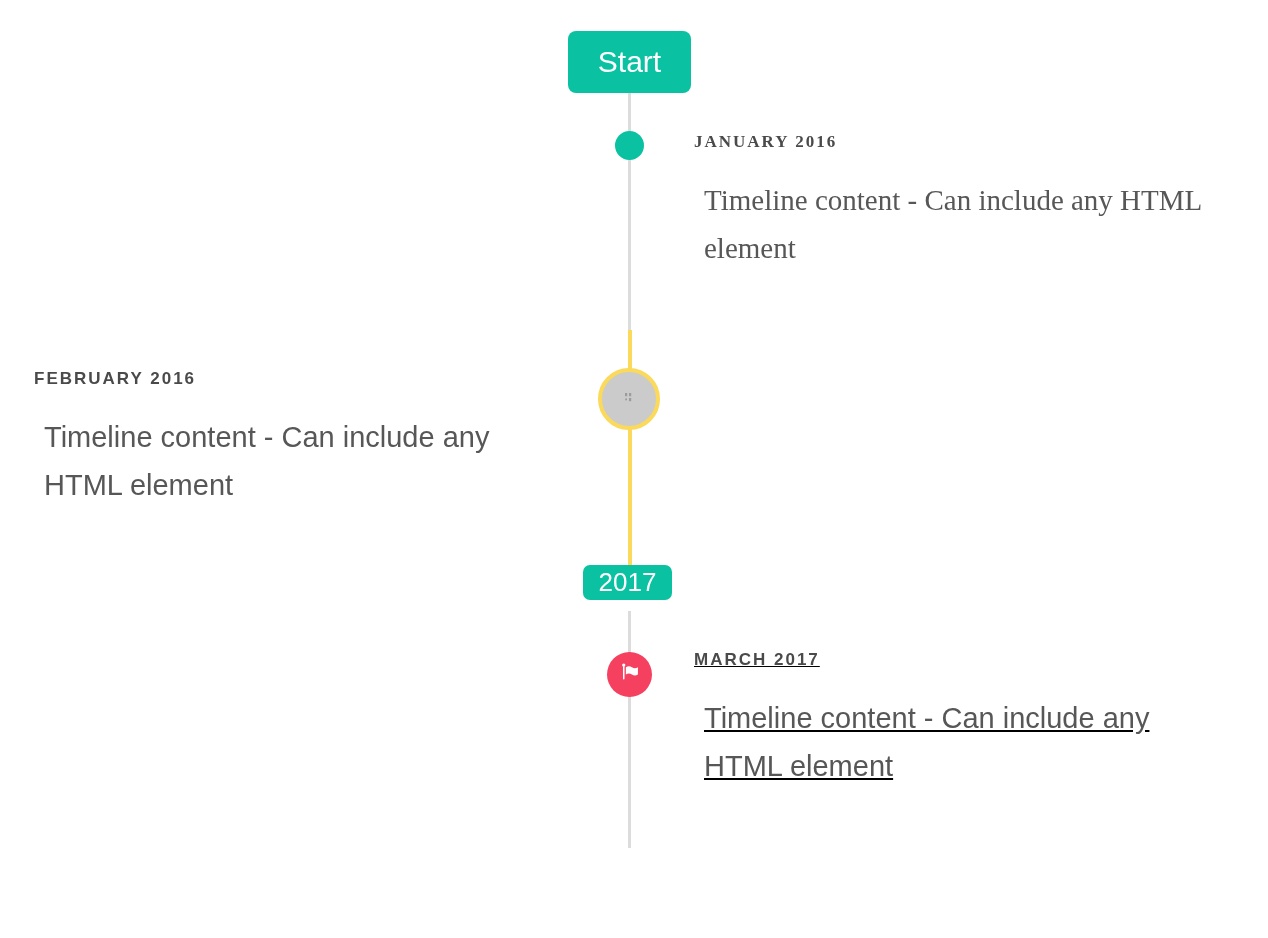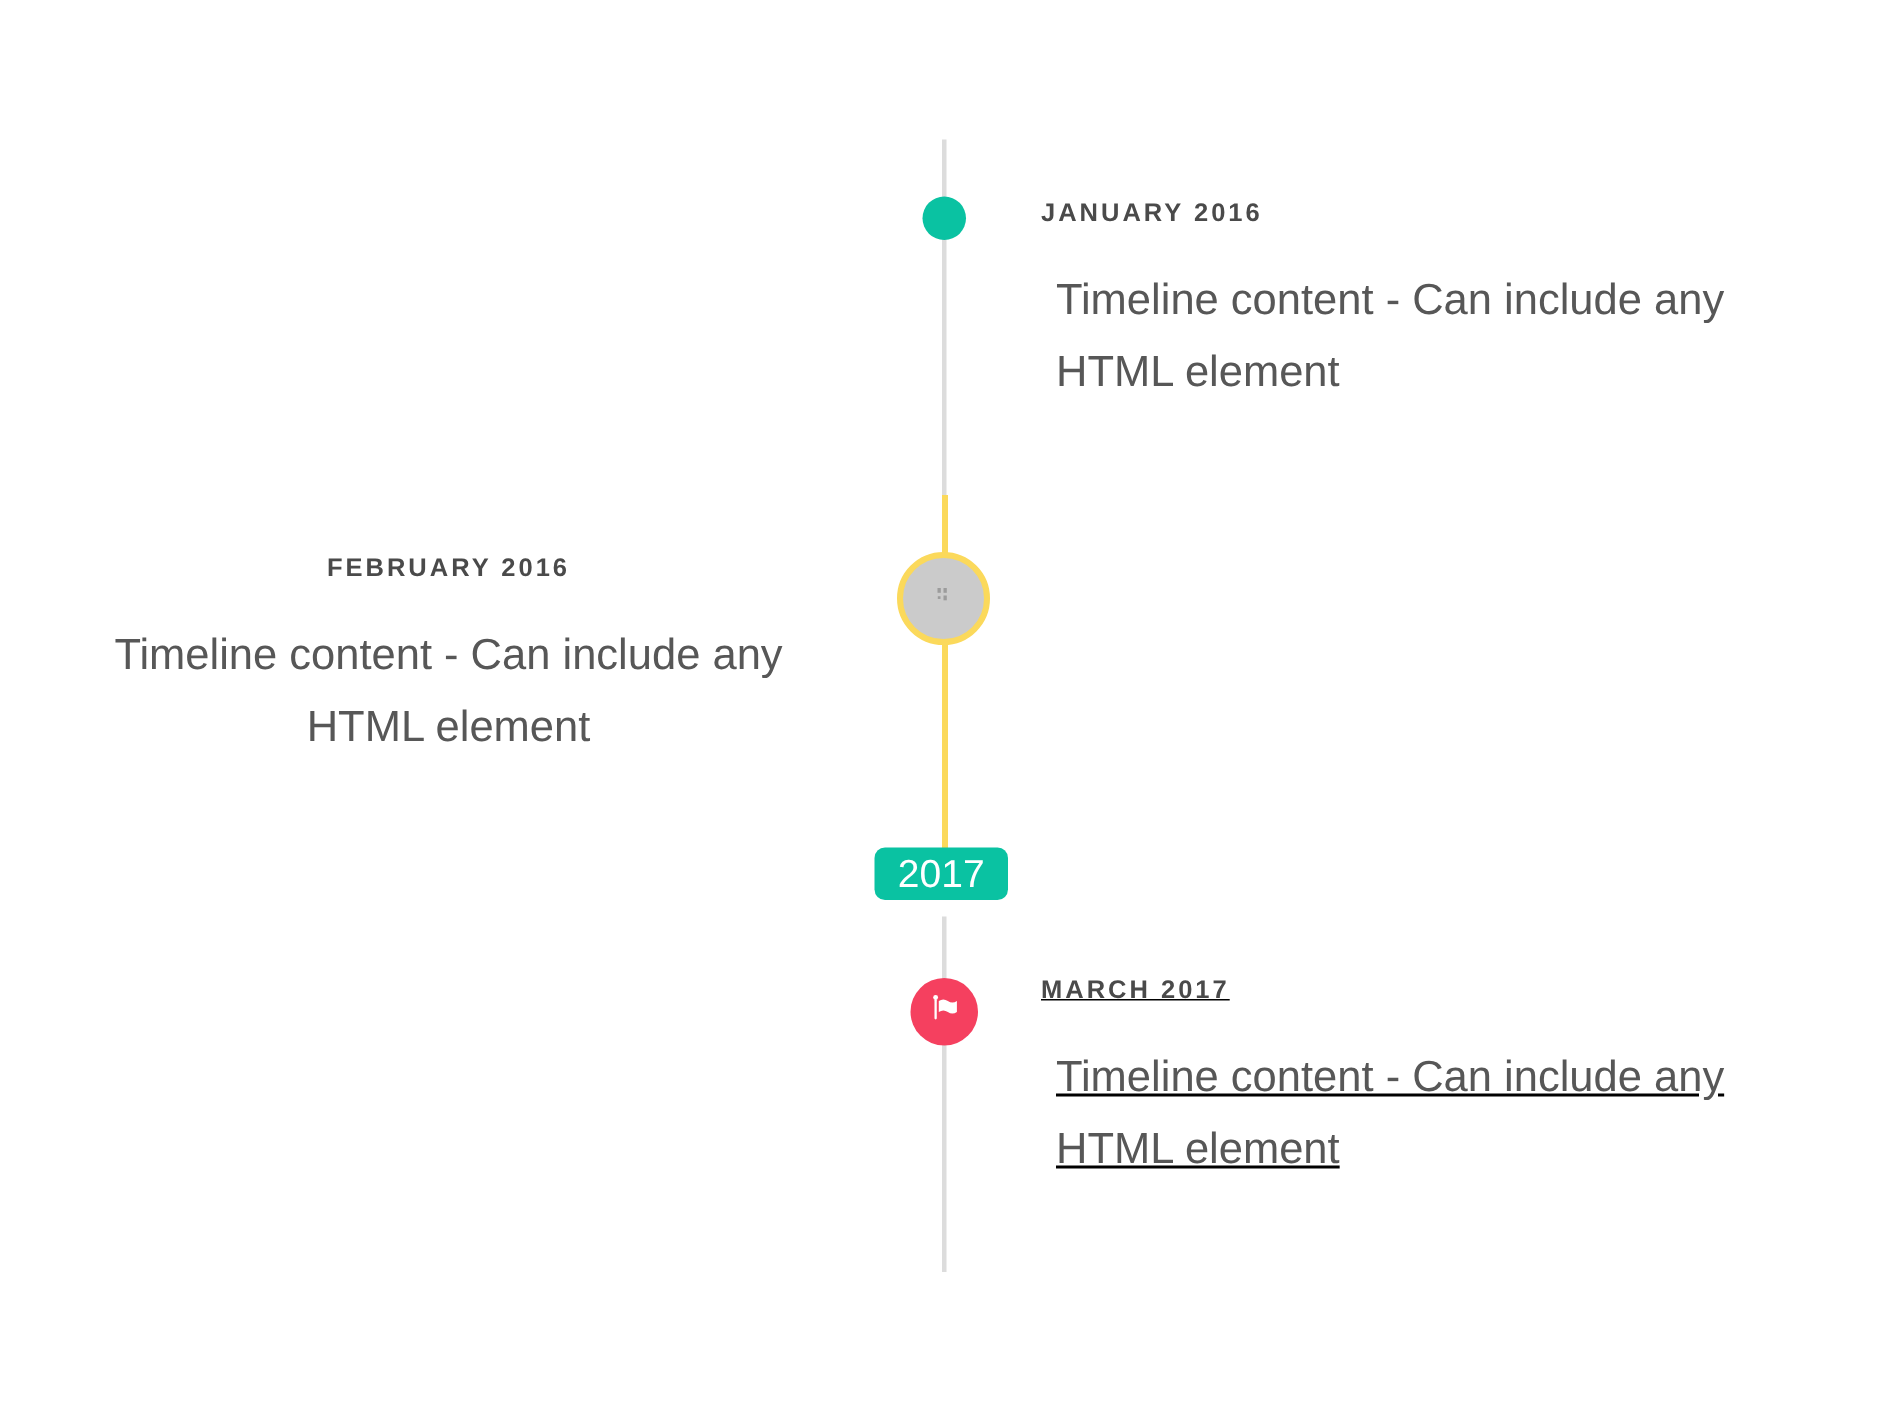--- a/index.html
+++ b/index.html
@@ -75,22 +75,22 @@
     display: flex;
     align-items: center;
     justify-content: center;
   }
 
   
   .entry {
     position: absolute;
     width: 530px;
   }
-  .entry.jan { left: 694px; top: 132px; }
-  .entry.feb { left: 34px;  top: 369px; text-align: center; }
+  .entry.jan { left: 694px; top: 132px; font-family: Liberation Serif, serif; }
+  .entry.feb { left: 34px;  top: 369px; text-align: left; }
   .entry.mar { left: 694px; top: 650px; text-decoration: underline; }
 
   .entry-title {
     font-size: 17px;
     font-weight: 700;
     letter-spacing: 2px;
     line-height: 20px;
     color: var(--title-text, #4a4a4a);
     margin: 0 0 24px 0;
   }
@@ -103,20 +103,23 @@
 </style>
 </head>
 <body>
 
 <div class="canvas">
 
   <div class="line-seg top"></div>
   <div class="line-seg active"></div>
   <div class="line-seg bottom"></div>
 
+  <div class="badge start">
+    <span>Start</span>
+  </div>
 
   <div class="dot"></div>
 
   <div class="entry jan">
     <div class="entry-title">JANUARY 2016</div>
     <div class="entry-body">Timeline content - Can include any HTML element</div>
   </div>
 
   <div class="image-circle">
     <span>

